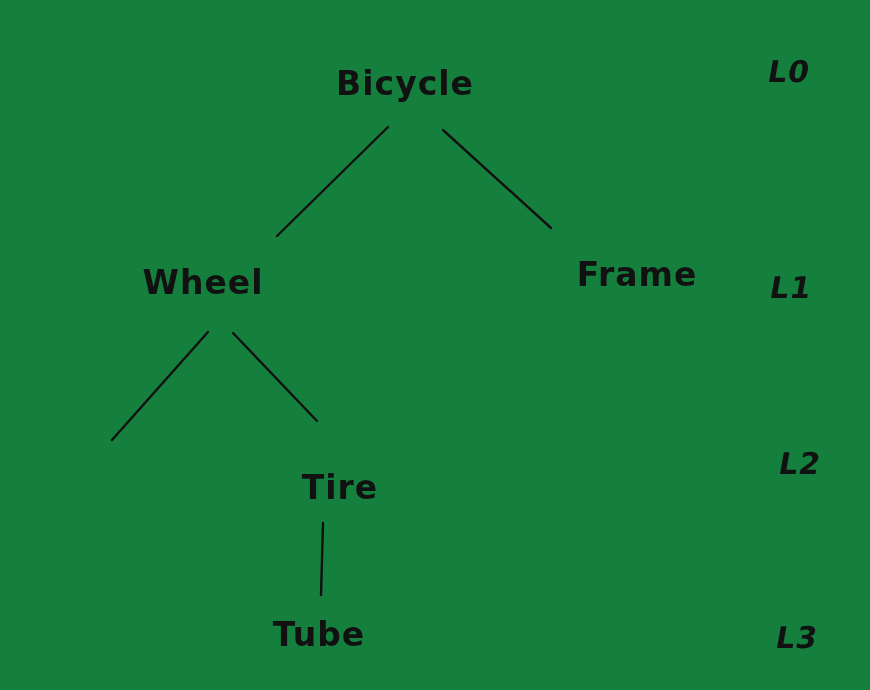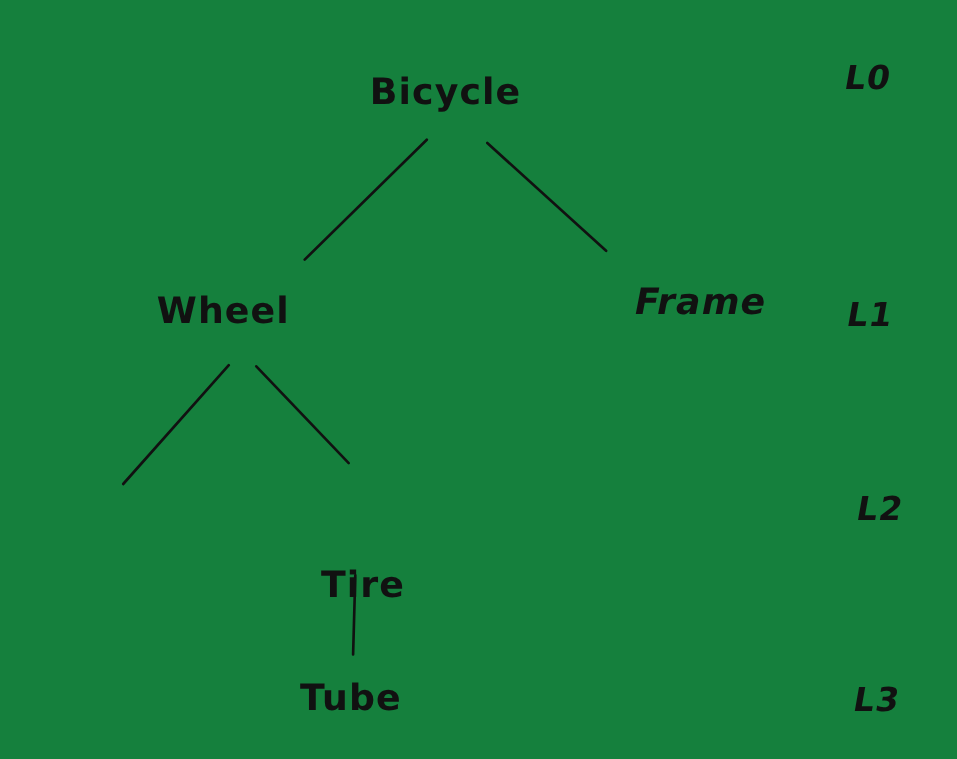--- a/index.html
+++ b/index.html
@@ -43,23 +43,23 @@
     color: #111111;
     font-size: 30px;
     font-weight: 600;
     letter-spacing: 1px;
     white-space: nowrap;
     user-select: none;
   }
   
   .pos-bicycle { left: 405px; top: 83px; }
   .pos-wheel   { left: 203px; top: 282px; }
-  .pos-frame   { left: 637px; top: 274px; font-style: italic; }
+  .pos-frame   { left: 637px; top: 274px; }
   .pos-rim     { left: 125px; top: 487px; }
-  .pos-tire    { left: 330px; top: 487px; margin-top: 44px; }
+  .pos-tire    { left: 340px; top: 487px; }
   .pos-tube    { left: 319px; top: 634px; text-align: center; }
   
   .pos-l0 { left: 789px; top: 71px; }
   .pos-l1 { left: 791px; top: 287px; }
   .pos-l2 { left: 800px; top: 463px; }
   .pos-l3 { left: 797px; top: 637px; }
 </style>
 </head>
 <body>
 

